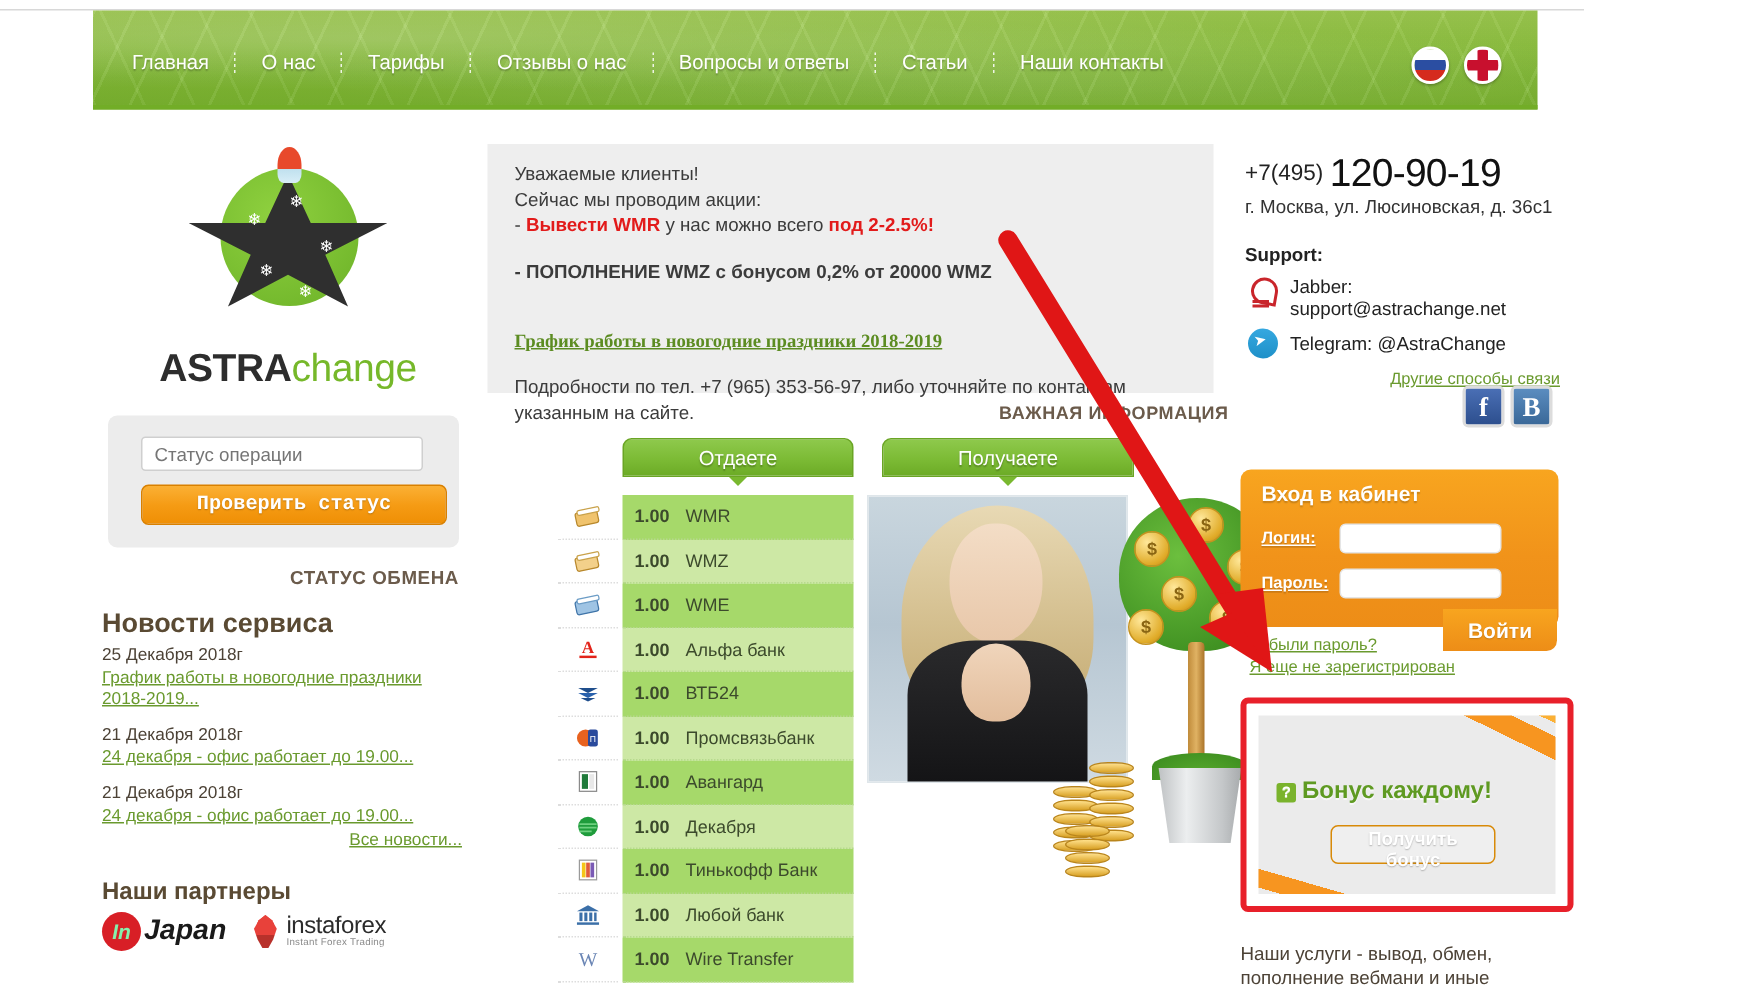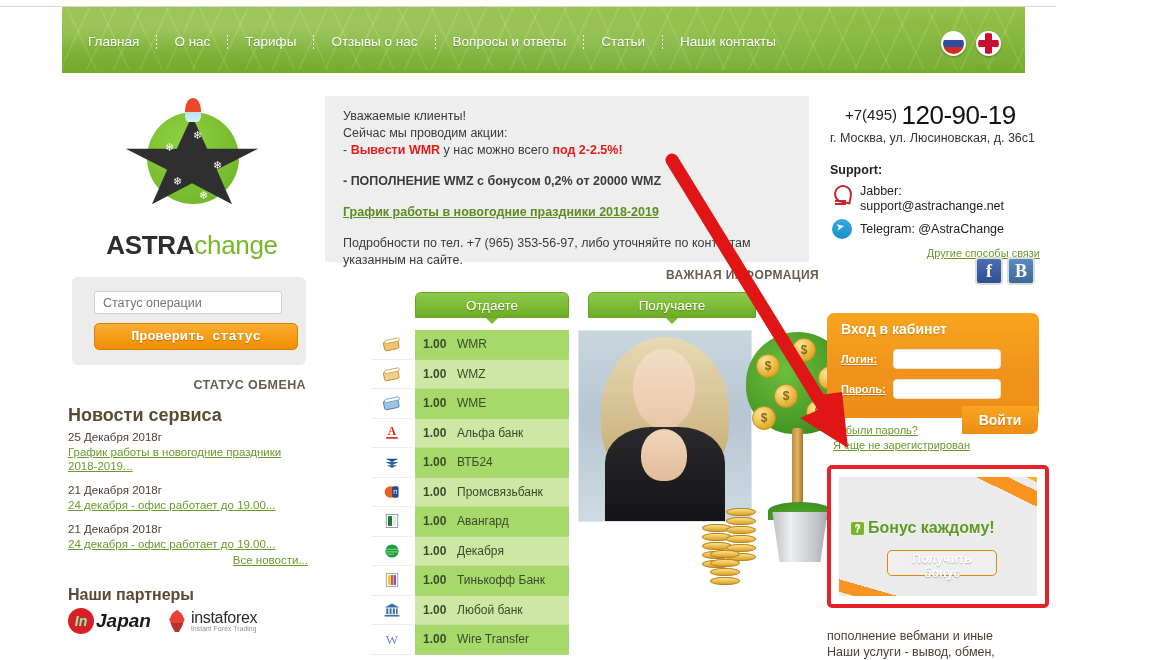--- a/index.html
+++ b/index.html
@@ -204,21 +204,21 @@
   .ann-link {
     color: #5c8c22; font-size: 12.5px; text-decoration: underline;
     font-weight: bold; cursor: pointer; display:inline-block;
   }
   .important-info {
     position: absolute; left: 666px; top: 268px;
     color: #6b5b4b; font-size: 12px; font-weight: bold; letter-spacing: 0.4px;
   }
 
   
-  .phone-line { position: absolute; left: 830px; top: 100px; white-space: nowrap; margin-left: 15px; }
+  .phone-line { position: absolute; left: 830px; top: 100px; white-space: nowrap; }
   .phone-pref { font-size: 15px; color: #222; vertical-align: 4px; }
   .phone-main { font-size: 26px; color: #111; letter-spacing: -0.5px; }
   .address {
     position: absolute; left: 830px; top: 131px;
     font-size: 12.5px; color: #333;
   }
   .support-label {
     position: absolute; left: 830px; top: 163px;
     font-size: 12.5px; font-weight: bold; color: #222;
   }
@@ -564,21 +564,21 @@
         <span class="if-sub" style="display:block">Instant Forex Trading</span>
       </span>
     </div>
   </div>
 
   <div class="announce">
     <p>Уважаемые клиенты!</p>
     <p>Сейчас мы проводим акции:</p>
     <p><span>- </span><span class="red-b">Вывести WMR</span><span> у нас можно всего </span><span class="red-b">под 2-2.5%</span><span class="red-b">!</span></p>
     <p style="margin-top:14px;" class="red-b">- ПОПОЛНЕНИЕ WMZ с бонусом 0,2% от 20000 WMZ</p>
-    <p style="margin-top:14px;"><span class="ann-link">График работы в новогодние праздники 2018-2019</span></p>
+    <p style="margin-top:29px;font-family:Liberation Serif, serif;"><span class="ann-link">График работы в новогодние праздники 2018-2019</span></p>
     <p style="margin-top:14px;">Подробности по тел. +7 (965) 353-56-97, либо уточняйте по контактам</p>
     <p>указанным на сайте.</p>
   </div>
   <div class="important-info">ВАЖНАЯ ИНФОРМАЦИЯ</div>
 
   <div class="phone-line">
     <span class="phone-pref">+7(495)</span>
     <span class="phone-main">120-90-19</span>
   </div>
   <div class="address">г. Москва, ул. Люсиновская, д. 36с1</div>
@@ -791,22 +791,22 @@
       <div class="ribbon-bl"></div>
       <div class="bonus-title">
         <span class="q-badge">?</span>
         <span>Бонус каждому!</span>
       </div>
       <button class="bonus-btn">Получить бонус</button>
     </div>
   </div>
 
   <div class="services-text">
+    <span style="display:block">Наши услуги - вывод, обмен,</span>
     <span style="display:block">пополнение вебмани и иные</span>
-    <span style="display:block">Наши услуги - вывод, обмен,</span>
   </div>
 
   <svg class="arrow-svg">
     <g>
       <path d="M672,160 L836,427" stroke="#e01616" stroke-width="13" stroke-linecap="round" fill="none"></path>
       <path d="M848,448 L800,418 L836,402 Z" fill="#e01616"></path>
       <path d="M848,448 L812,396 L842,392 Z" fill="#e01616"></path>
     </g>
   </svg>
 

